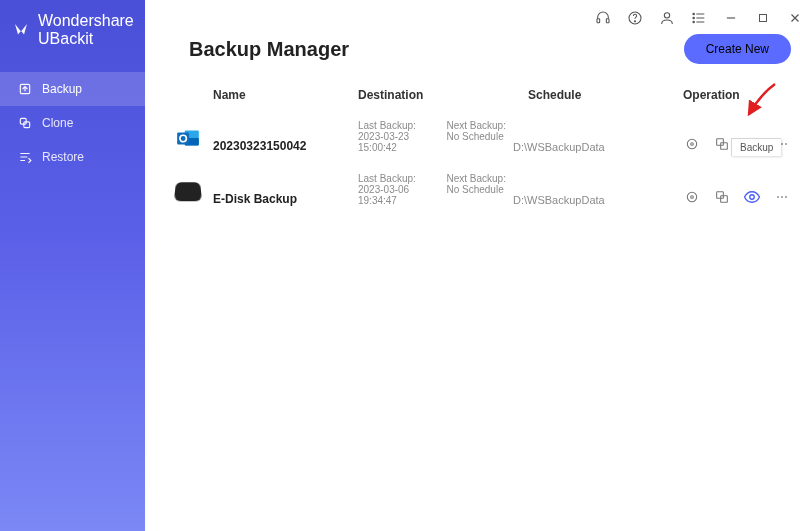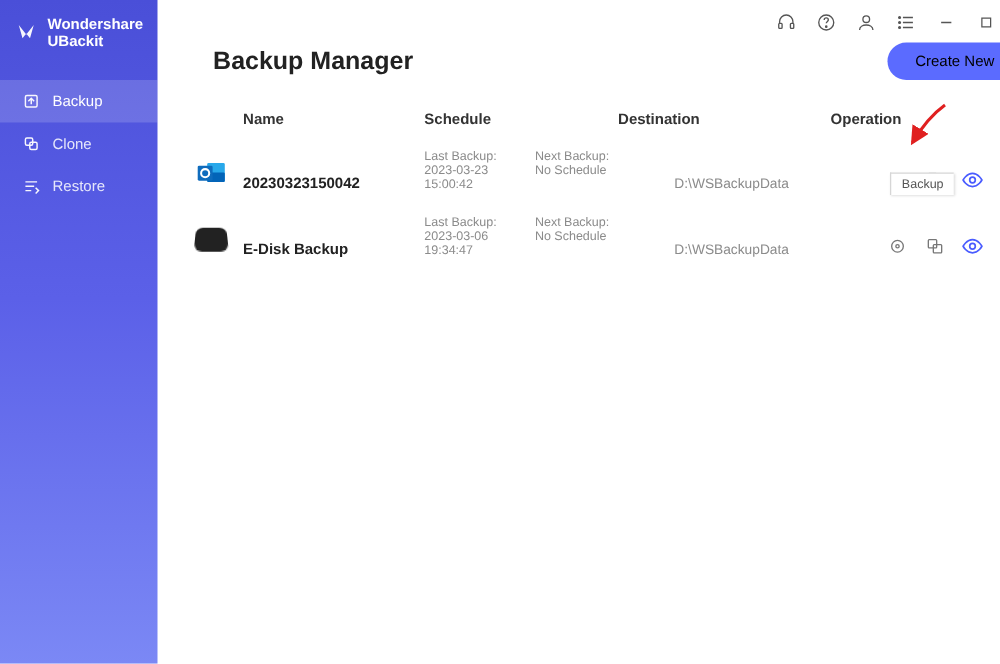--- a/index.html
+++ b/index.html
@@ -1,20 +1,20 @@
 <!DOCTYPE html>
 <html><head>
 <meta charset="utf-8">
 <style>
 * { margin: 0; padding: 0; box-sizing: border-box; font-family: -apple-system, BlinkMacSystemFont, "Segoe UI", Arial, sans-serif; }
 body { width: 800px; height: 531px; overflow: hidden; background: #fff; display: flex; }
 .sidebar { width: 145px; height: 531px; background: linear-gradient(180deg, #4a4fd8 0%, #5b60e8 45%, #7b88f5 100%); display: flex; flex-direction: column; color: #fff; }
 .brand { display: flex; align-items: center; padding: 12px 12px 24px 12px; gap: 8px; }
 .brand-logo { width: 18px; height: 18px; display:flex; align-items:center; justify-content:center;}
-.brand-title { font-size: 12px; font-weight: 700; }
+.brand-title { font-size: 16px; font-weight: 400; }
 .nav { display: flex; flex-direction: column; }
 .nav-item { display: flex; align-items: center; gap: 10px; padding: 10px 18px; font-size: 12px; cursor: pointer; color: rgba(255,255,255,0.85); }
 .nav-item.active { background: rgba(255,255,255,0.16); color: #fff; }
 .nav-icon { width: 14px; height: 14px; display:flex; align-items:center; justify-content:center; opacity:.95;}
 .main { flex: 1; display: flex; flex-direction: column; }
 .titlebar { display: flex; justify-content: flex-end; align-items: center; gap: 16px; padding: 10px 14px 4px 0; }
 .titlebar-icon { width: 16px; height: 16px; display:flex; align-items:center; justify-content:center; color:#555; cursor:pointer;}
 .header-row { display: flex; justify-content: space-between; align-items: center; padding: 4px 26px 16px 44px; }
 .page-title { font-size: 20px; font-weight: 600; color:#222; }
 .create-btn { background: #5b6bff; color: #000000; border: none; border-radius: 18px; padding: 8px 22px; font-size: 12px; font-weight:400; cursor: pointer; }
@@ -23,21 +23,21 @@
 .th { font-size: 12px; font-weight:600; color:#333; }
 .col-name { width: 145px; }
 .col-schedule { width: 155px; }
 .col-dest { width: 170px; }
 .col-op { width: 100px; flex:1;}
 .trow { display: flex; align-items: flex-end; padding: 10px 0 10px 0; position: relative; }
 .row-icon { width: 30px; height: 30px; margin-right: 10px; display:flex; align-items:center; justify-content:center; border-radius:6px;}
 .row-name { width: 145px; font-size: 12px; font-weight:600; color:#222; }
 .row-schedule { width: 155px; display:flex; flex-direction:row; gap:3px;}
 .sched-line { font-size: 10px; color:#8b8b8b; }
-.row-dest { width: 170px; font-size: 11px; color:#8b8b8b;margin-left:45px; }
+.row-dest { width: 170px; font-size: 11px; color:#8b8b8b; }
 .row-ops { display:flex; align-items:center; gap:12px; }
 .op-icon { width:18px; height:18px; display:flex; align-items:center; justify-content:center; cursor:pointer; color:#777;}
 .op-icon.eye { color:#4a5cff;}
 .op-icon.dots { color:#999;}
 .tooltip {
   position:absolute; top:28px; left:558px;
   background:#fff; border:1px solid #d6d6d6; border-bottom:none; border-right:none;
   padding:3px 8px; font-size:10px; color:#555;
   box-shadow: 1px 1px 2px rgba(0,0,0,.15);
 }
@@ -138,22 +138,22 @@
   </div>
 
   <div class="header-row">
     <h1 class="page-title">Backup Manager</h1>
     <button class="create-btn">Create New</button>
   </div>
 
   <div class="table">
     <div class="thead">
       <div class="th col-name">Name</div>
+      <div class="th col-dest">Destination</div>
       <div class="th col-schedule">Schedule</div>
-      <div class="th col-dest">Destination</div>
       <div class="th col-op">Operation</div>
     </div>
 
     <div class="trow">
       <div class="row-icon outlook-icon">
         <svg width="26" height="26" viewBox="0 0 24 24">
             <rect x="9" y="5" width="13" height="14" rx="1" fill="#28a8ea"></rect>
             <rect x="9" y="12" width="13" height="7" rx="1" fill="#0364b8"></rect>
             <rect x="2" y="7" width="11" height="11" rx="1" fill="#0f6cbd"></rect>
             <circle cx="7.5" cy="12.5" r="3" fill="none" stroke="#fff" stroke-width="1.5"></circle>

